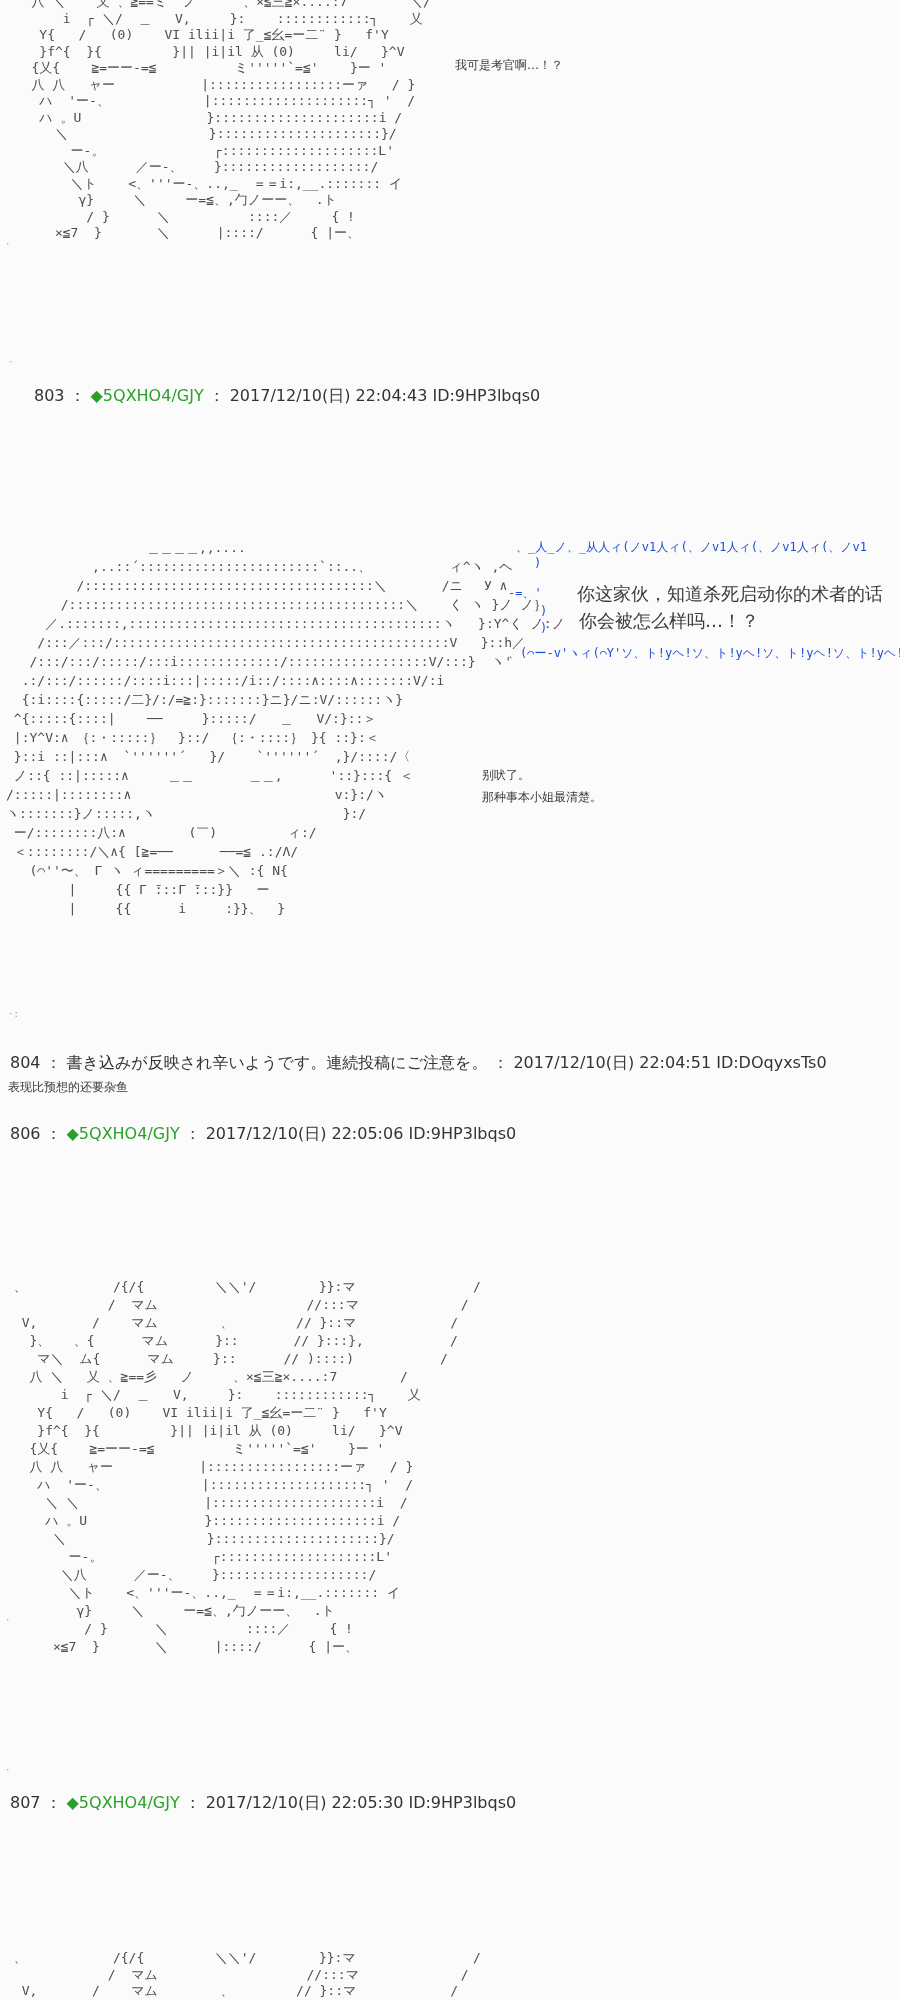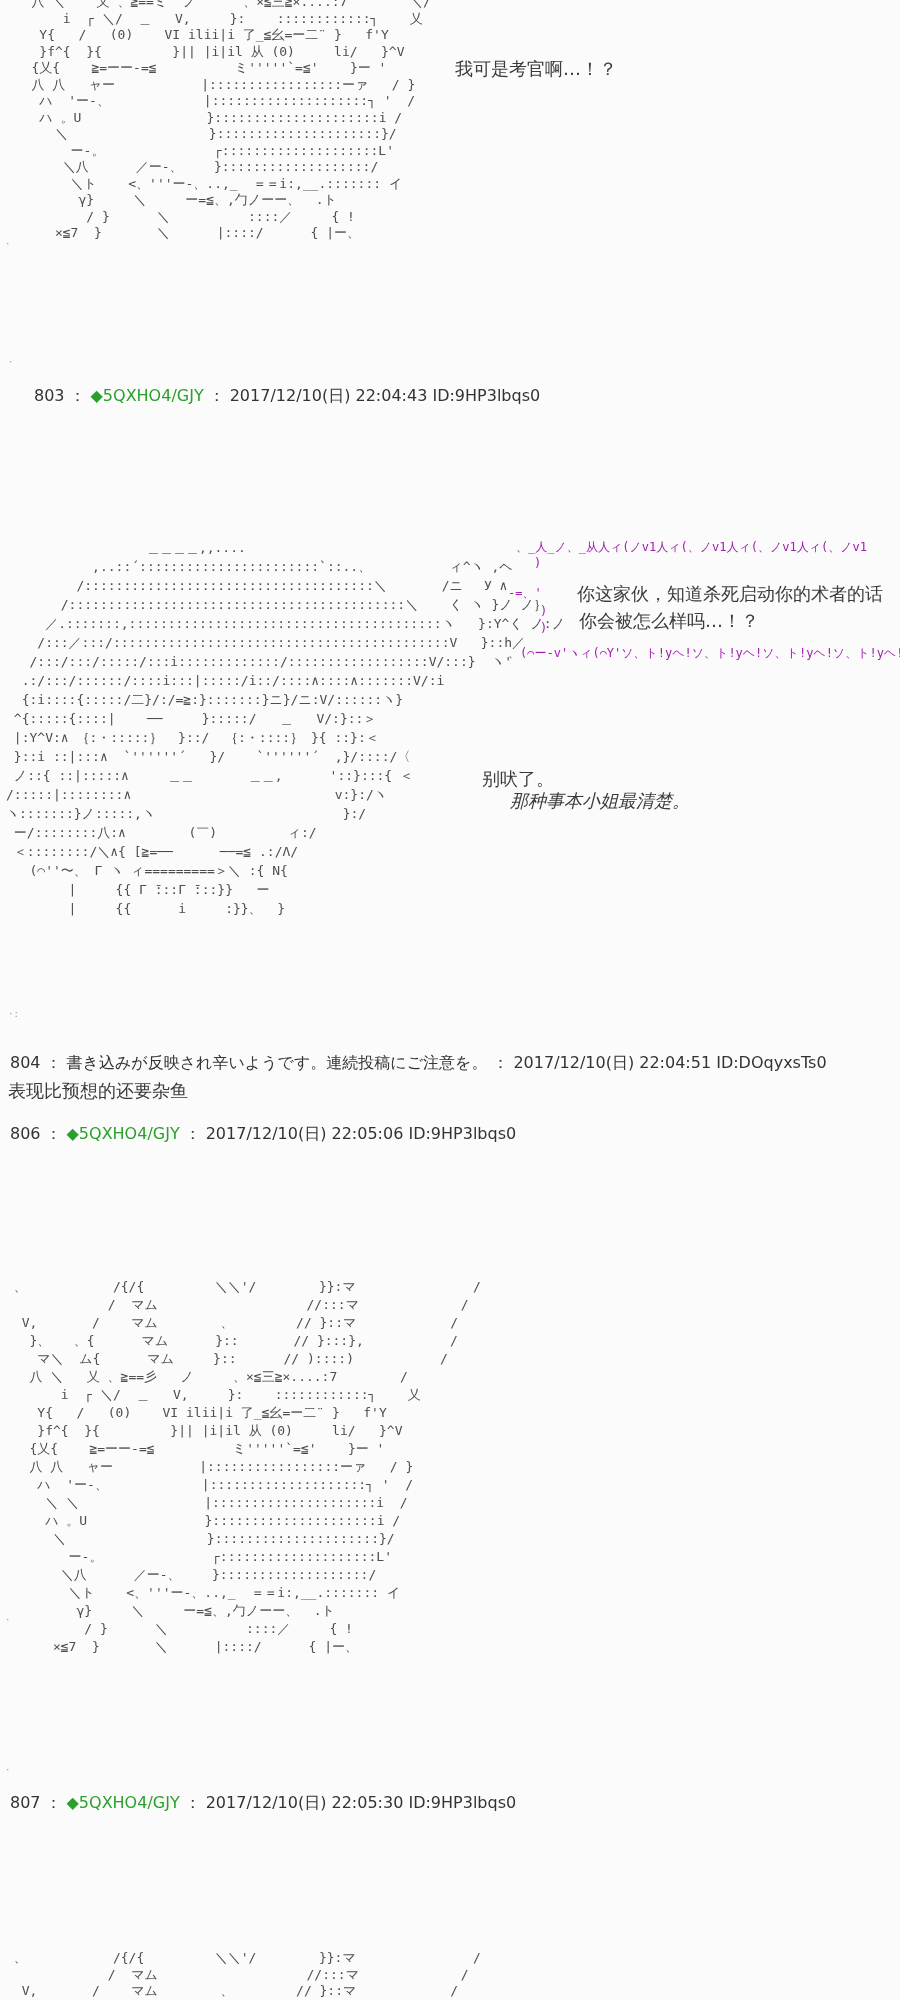--- a/index.html
+++ b/index.html
@@ -5,26 +5,26 @@
   html,body{margin:0;padding:0;background:#fbfbfb;}
   #screen{position:relative;width:900px;height:2000px;overflow:hidden;background:#fbfbfb;
           font-family:"DejaVu Sans",sans-serif;padding-left:36px;}
   .aa{position:absolute;margin:0;font-family:"DejaVu Sans Mono",monospace;
       font-size:13px;line-height:16.5px;white-space:pre;color:#4d4d4d;}
   .aa.girl{line-height:19px;}
   .post-header{position:absolute;font-size:16px;color:#333;white-space:nowrap;
                font-family:"DejaVu Sans",sans-serif;}
   .post-header .sep{margin:0 5px;color:#333;}
   .green{color:#2aa02a;}
-  .dialogue{position:absolute;font-size:18px;color:#3a3a3a;white-space:nowrap;
+  .dialogue{position:absolute;font-size:12px;color:#3a3a3a;white-space:nowrap;
             font-family:"DejaVu Sans",sans-serif;}
   .bubble-text{position:absolute;font-size:18px;color:#3a3a3a;white-space:nowrap;
                font-family:"DejaVu Sans",sans-serif;}
   .bubble-deco{position:absolute;margin:0;font-family:"DejaVu Sans Mono",monospace;
-               font-size:12px;line-height:14px;white-space:pre;color:#a21caf;}
+               font-size:12px;line-height:14px;white-space:pre;color:#1d4ed8;}
   .dot{position:absolute;margin:0;font-size:9px;line-height:9px;color:#999;
        font-family:"DejaVu Sans Mono",monospace;white-space:pre;}
 </style>
 </head>
 <body>
 
 <div id="screen">
 
   <pre class="aa" style="left:8px;top:-6px;">   八 ＼    乂 、≧==ミ  ノ      、×≦三≧×....:7        ＼/
        i  ┌ ＼/  ＿   V,     }:    ::::::::::::┐    乂
@@ -74,21 +74,21 @@
   <pre class="bubble-deco" style="left:516px;top:540px;">、_人_ノ、_从人ィ(ノv1人ィ(、ノv1人ィ(、ノv1人ィ(、ノv1</pre>
   <pre class="bubble-deco" style="left:534px;top:556px;">)</pre>
   <pre class="bubble-deco" style="left:508px;top:586px;">-=、'</pre>
   <pre class="bubble-deco" style="left:540px;top:604px;">)</pre>
   <pre class="bubble-deco" style="left:540px;top:621px;">)</pre>
   <div class="bubble-text" style="left:577px;top:582px;">你这家伙，知道杀死启动你的术者的话</div>
   <div class="bubble-text" style="left:579px;top:609px;">你会被怎么样吗…！？</div>
   <pre class="bubble-deco" style="left:508px;top:646px;">、(⌒ー-v'ヽィ(⌒Y'ソ、ト!yヘ!ソ、ト!yヘ!ソ、ト!yヘ!ソ、ト!yヘ!ソ</pre>
 
   <div class="dialogue" style="left:482px;top:747px;margin-top:20px;">别吠了。</div>
-  <div class="dialogue" style="left:510px;top:789px;font-style:italic;">那种事本小姐最清楚。</div>
+  <div class="dialogue" style="left:482px;top:789px;">那种事本小姐最清楚。</div>
 
   <pre class="dot" style="left:8px;top:1010px;">·:</pre>
 
   <div class="post-header" style="left:10px;top:1053px;">
     <span>804</span><span class="sep">：</span><span>書き込みが反映され辛いようです。連続投稿にご注意を。</span><span class="sep">：</span><span>2017/12/10(日) 22:04:51</span>&nbsp;<span>ID:DOqyxsTs0</span>
   </div>
   <div class="dialogue" style="left:8px;top:1079px;text-align:center;">表现比预想的还要杂鱼</div>
 
   <div class="post-header" style="left:10px;top:1124px;">
     <span>806</span><span class="sep">：</span><span class="green">◆5QXHO4/GJY</span><span class="sep">：</span><span>2017/12/10(日) 22:05:06</span>&nbsp;<span>ID:9HP3lbqs0</span>

